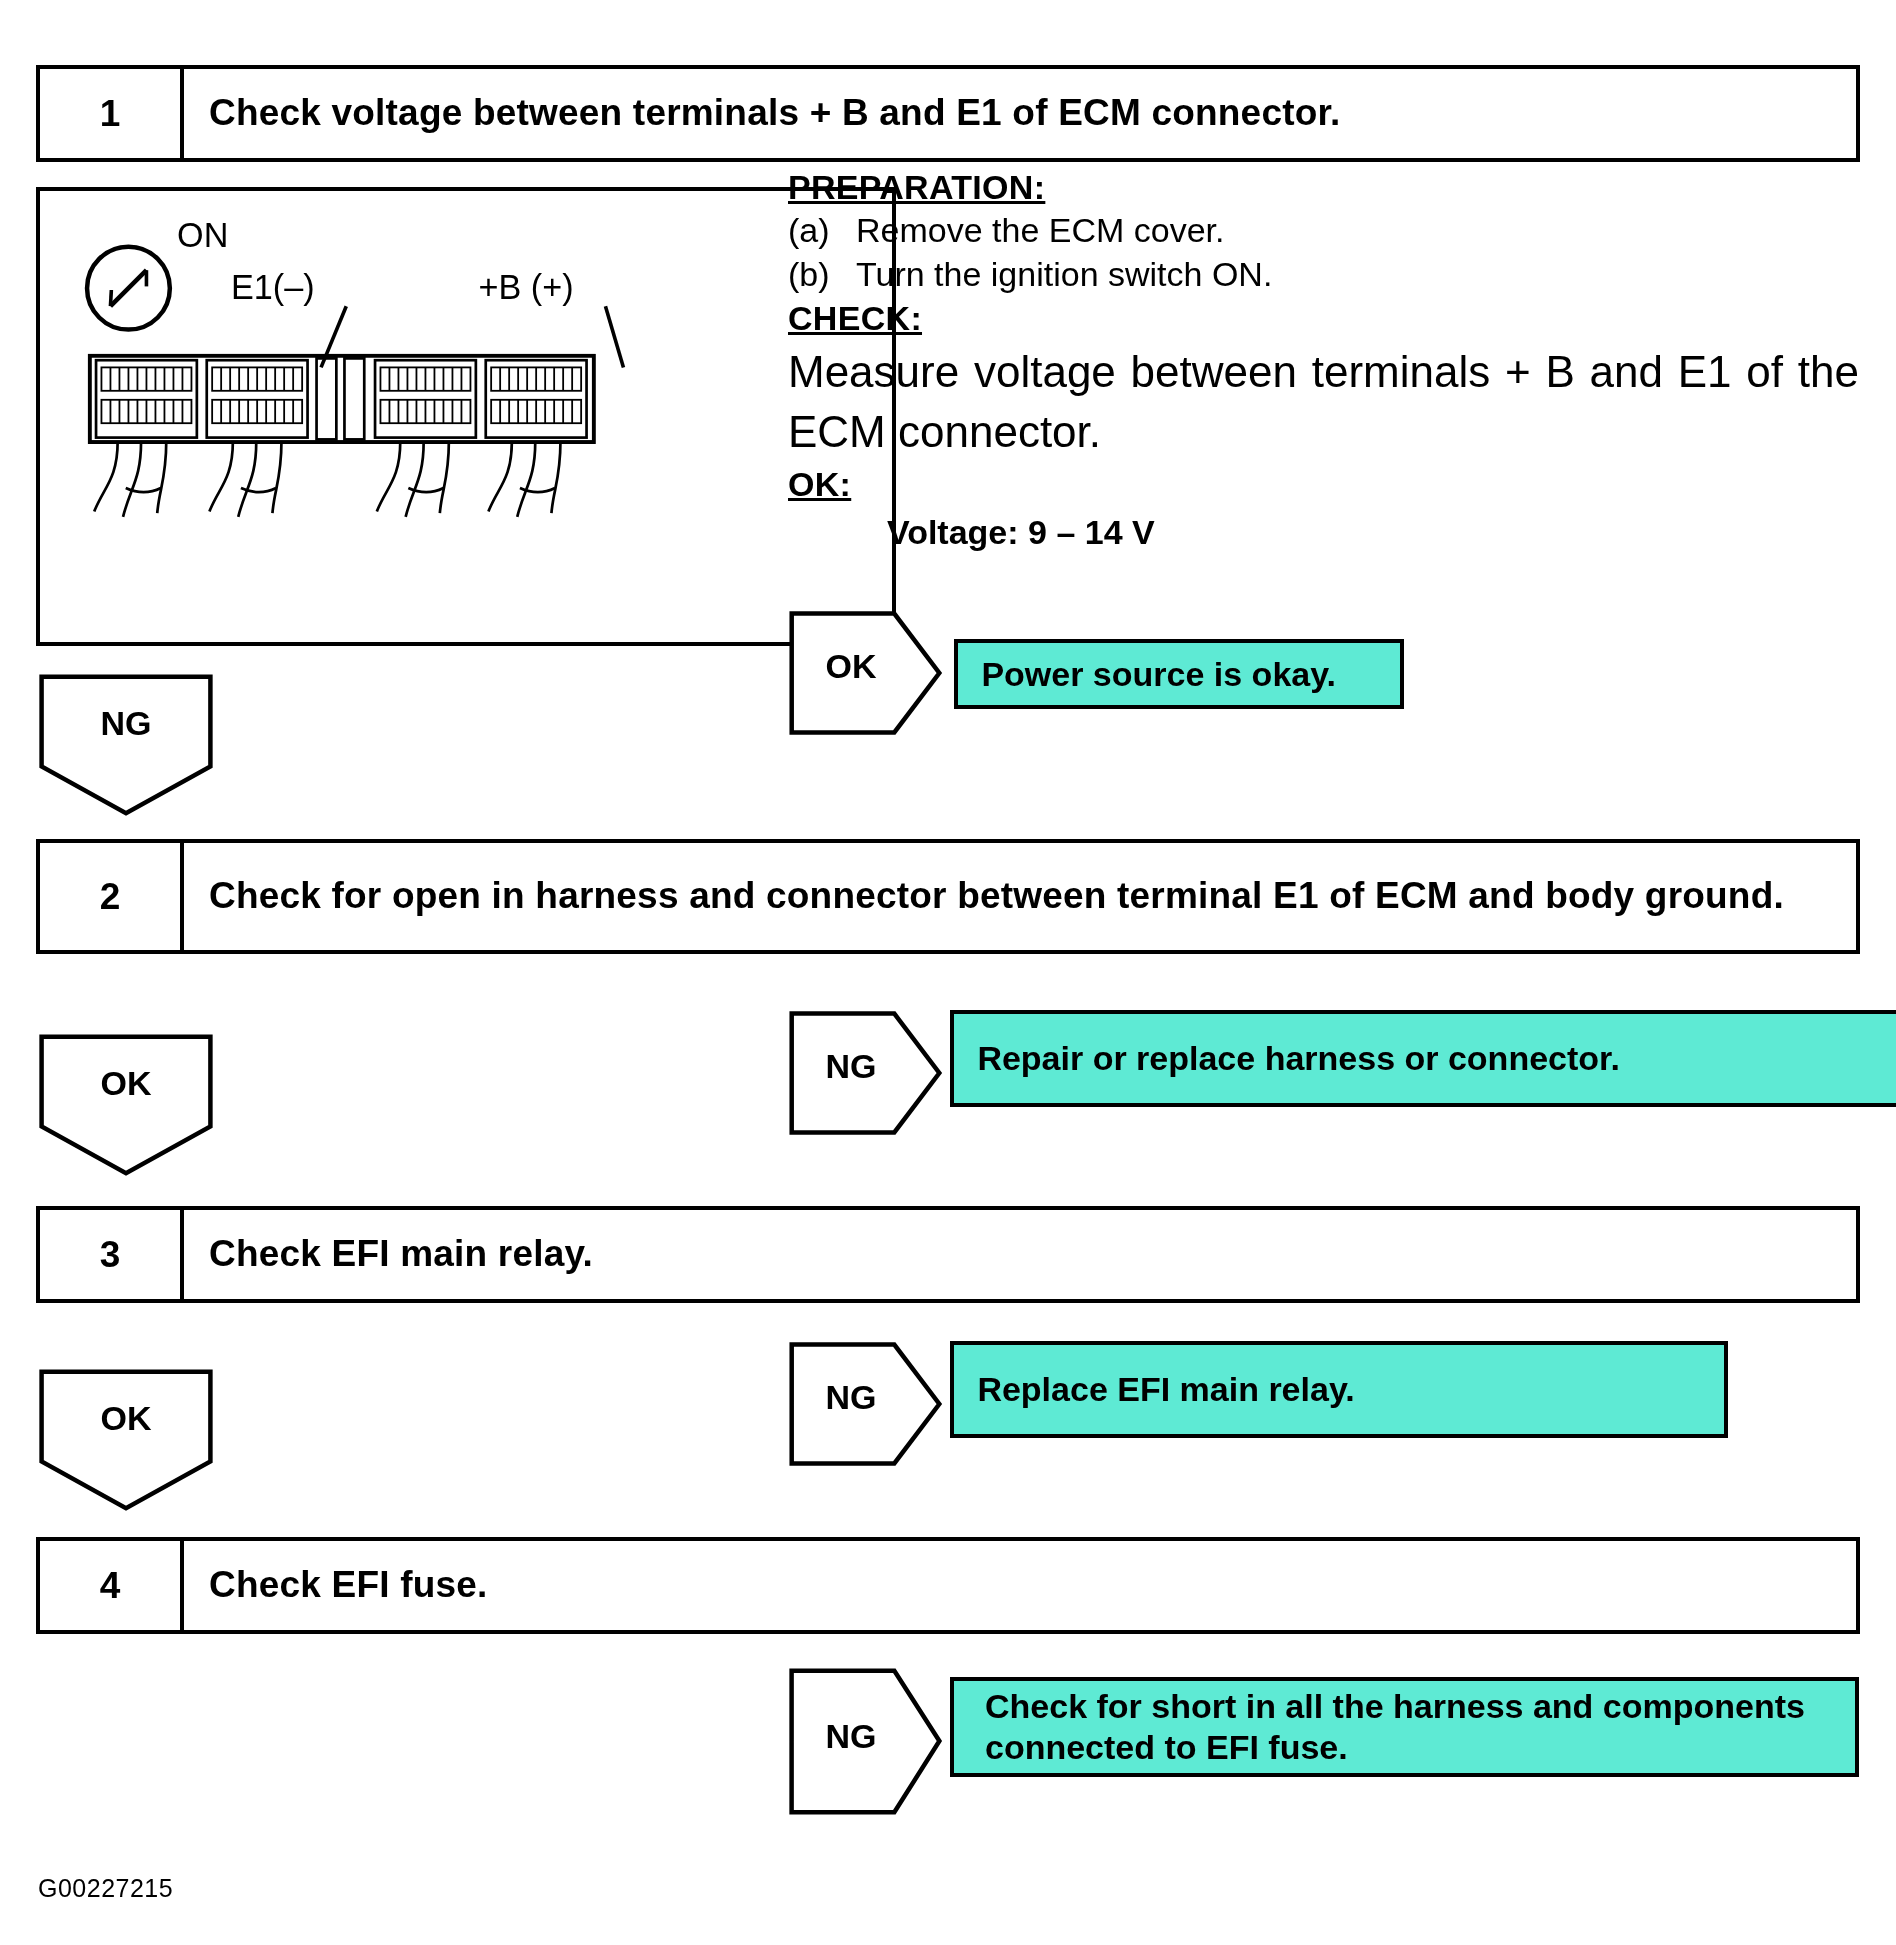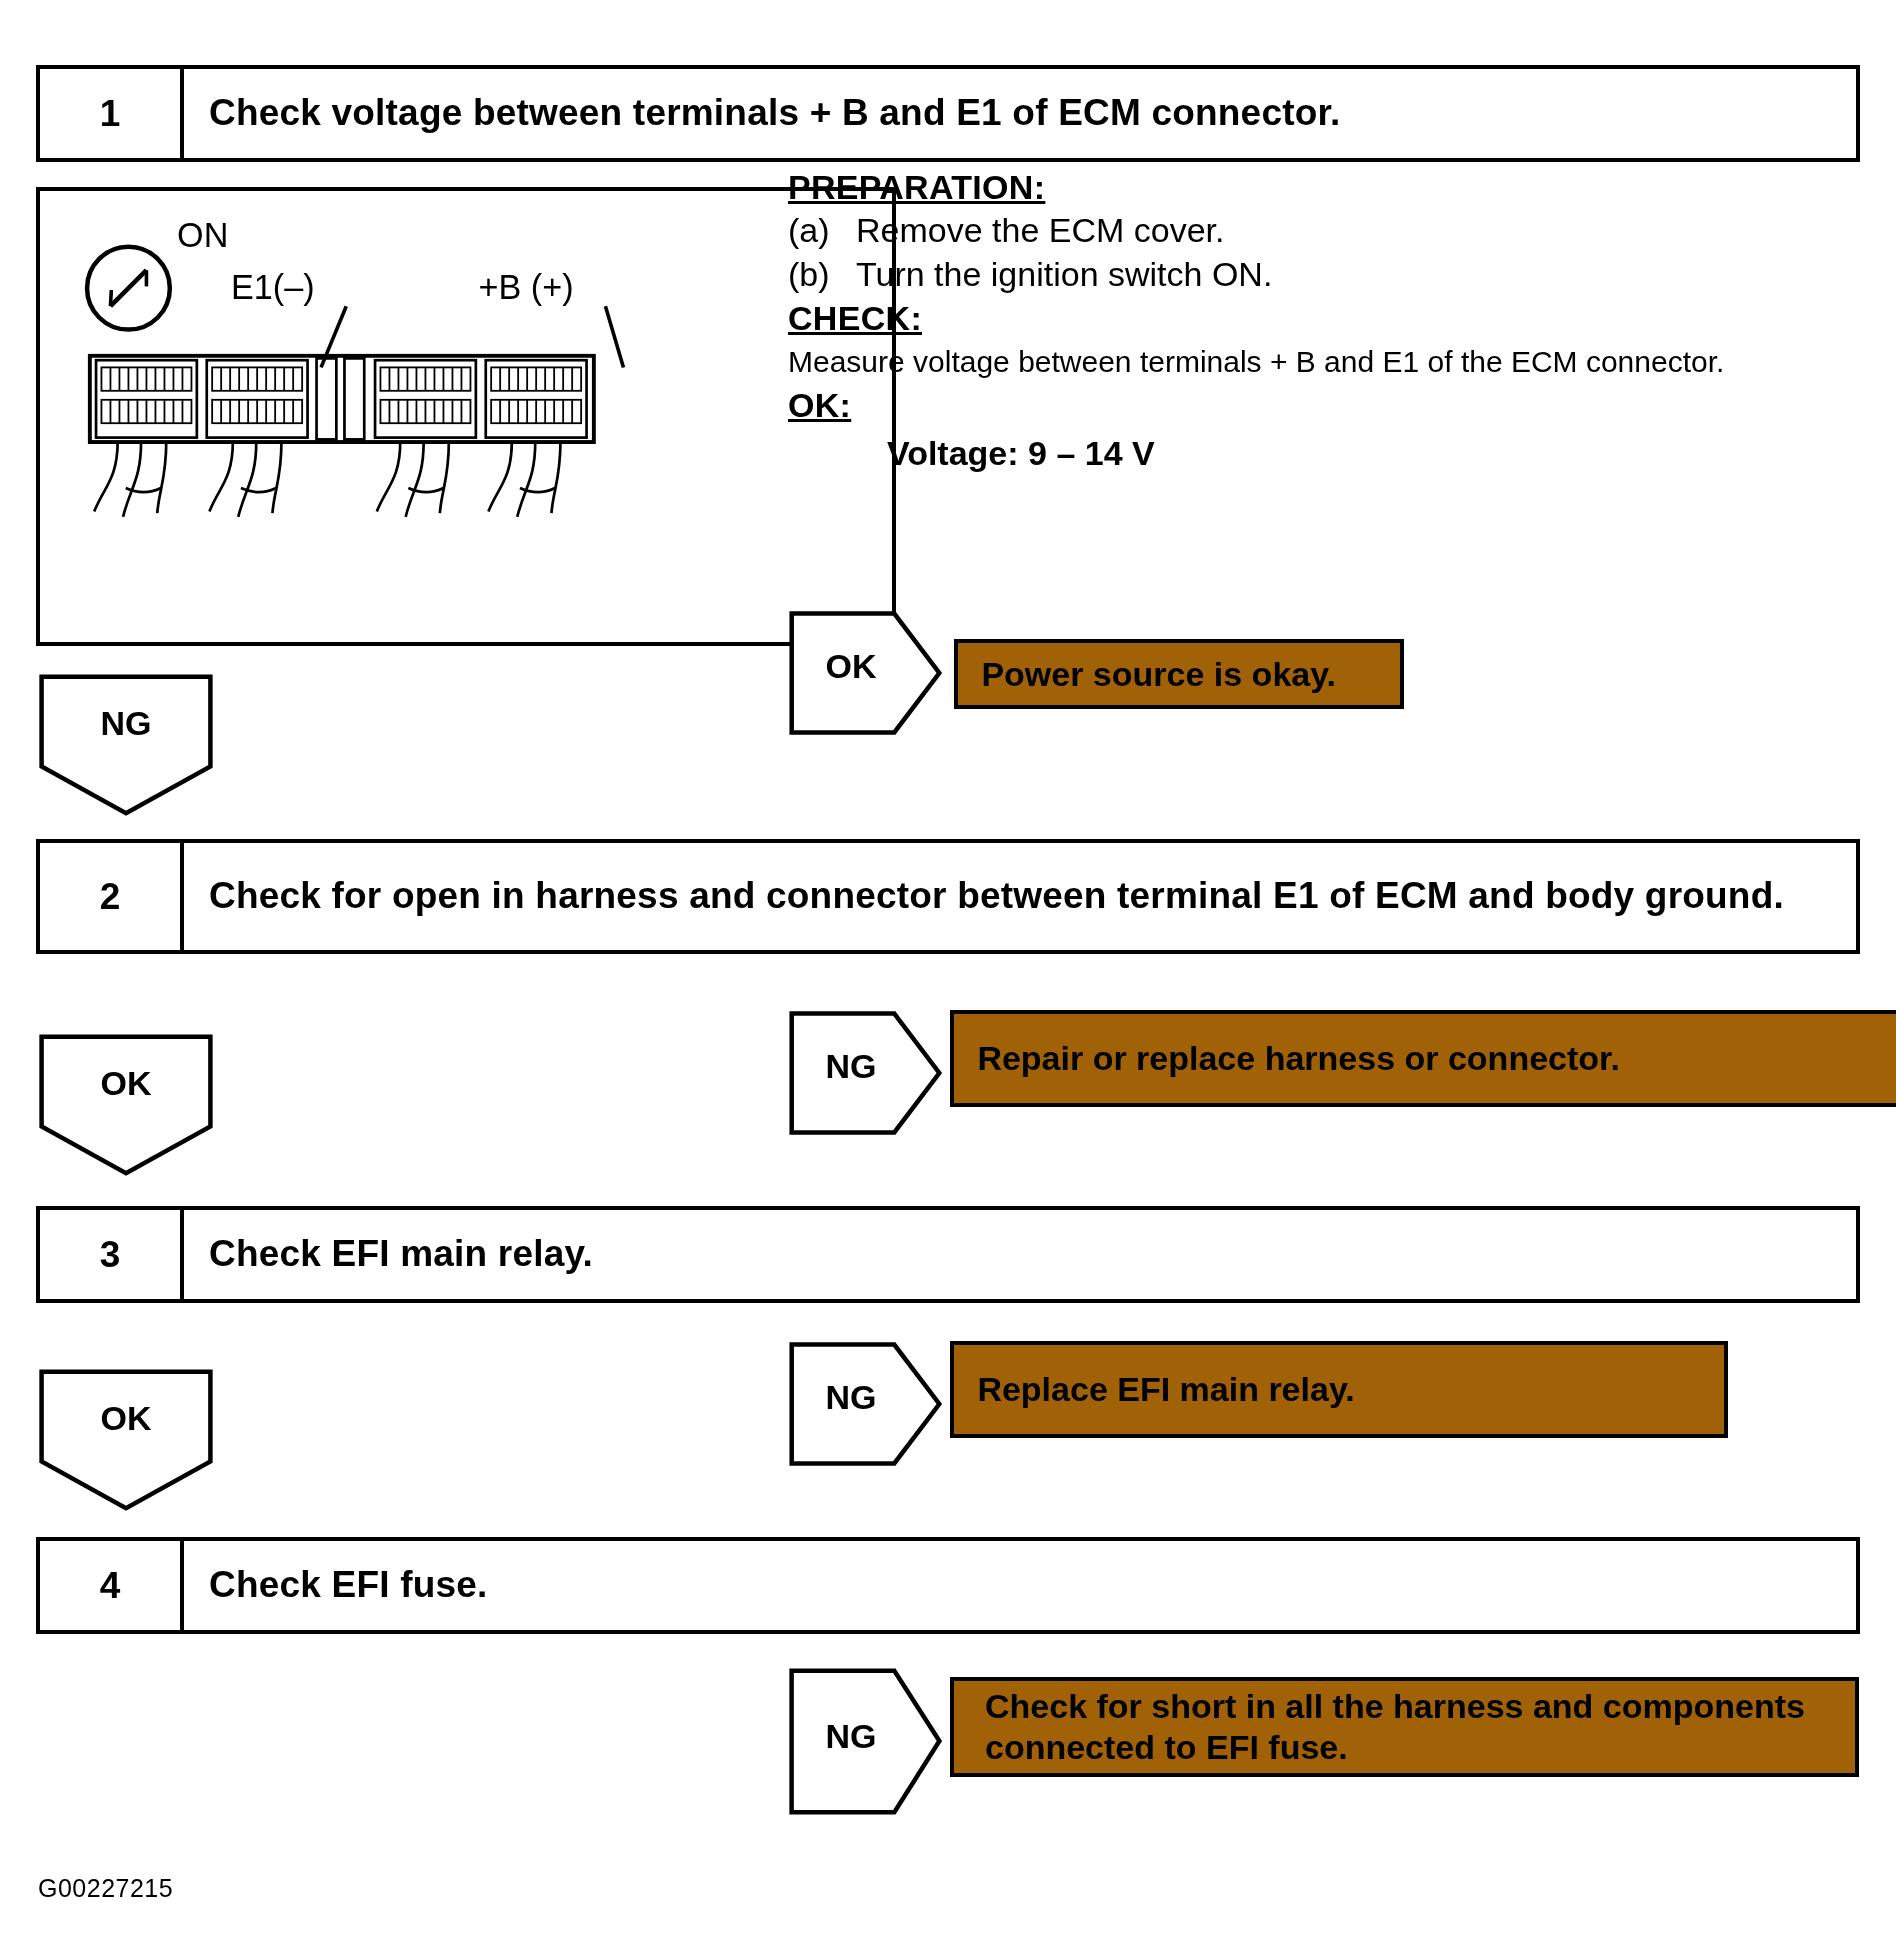--- a/index.html
+++ b/index.html
@@ -92,21 +92,21 @@
     position: absolute;
     border: 4.5px solid #000;
     box-sizing: border-box;
     display: flex;
     align-items: center;
     padding-left: 23.4px;
     padding-right: 16px;
     font-size: 34px;
     font-weight: bold;
     line-height: 1.2;
-    background: #a16207;
+    background: #5eead4;
   }
 
   
   .illus {
     position: absolute;
     left: 36px;
     top: 187px;
     width: 860px;
     height: 459px;
     border: 4.5px solid #000;
@@ -131,21 +131,21 @@
   .t-line {
     font-size: 34px;
     margin: 0 0 5.4px 0;
     display: flex;
   }
   .t-line .marker {
     width: 68px;
     min-width: 68px;
   }
   .t-para {
-    font-size: 30px;
+    font-size: 44px;
     line-height: 1.36;
     margin: 0 0 3.6px 0;
     text-align: justify;
   }
   .t-ok-val {
     font-size: 34px;
     font-weight: bold;
     margin: 9px 0 0 99px;
   }
 

